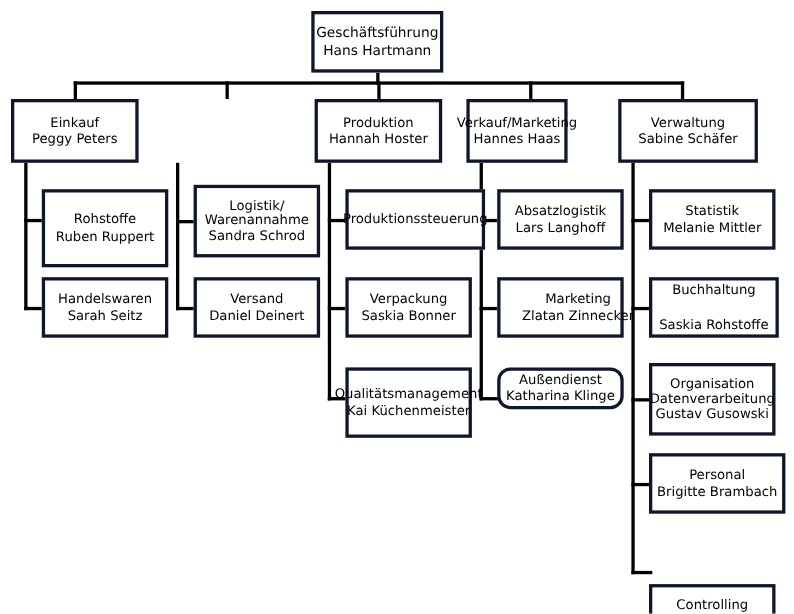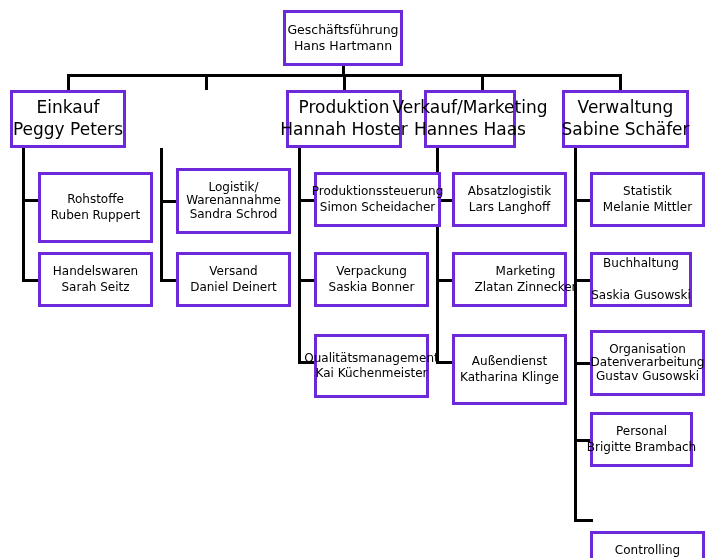--- a/index.html
+++ b/index.html
@@ -13,40 +13,40 @@
   #chart-root {
     position: relative;
     width: 722px;
     height: 558px;
     background: #ffffff;
     overflow: hidden;
   }
   .node {
     position: absolute;
     box-sizing: border-box;
-    border: 3px solid #6d28d9;
+    border: 3px solid #0f172a;
     background: #ffffff;
     display: flex;
     flex-direction: column;
     align-items: center;
     justify-content: center;
     text-align: center;
     color: #000000;
     z-index: 2;
   }
   .node .line {
     display: block;
     white-space: nowrap;
     line-height: 1.28;
   }
   .node-root {
     font-size: 12.5px;
   }
   .node-dept {
-    font-size: 17px;
+    font-size: 12px;
   }
   .node-sub {
     font-size: 12px;
   }
   .node-sub.tight .line {
     line-height: 1.12;
   }
   .conn {
     position: absolute;
     background: #000000;
@@ -92,21 +92,20 @@
     </div>
     <div class="conn" style="left: 160px; top: 279px; width: 19px; height: 3px;"></div>
     <div class="conn" style="left: 160px; top: 148px; width: 3px; height: 134px;"></div>
     <div class="conn" style="left: 343px; top: 74px; width: 3px; height: 16px;"></div>
     <div class="node node-dept" style="left: 286px; top: 90px; width: 116px; height: 58px;">
       <span class="line">Produktion</span>
       <span class="line">Hannah Hoster</span>
     </div>
     <div class="node node-sub" style="left: 314px; top: 172px; width: 127px; height: 55px;">
       <span class="line">Produktionssteuerung</span>
-      <span class="line">Simon Scheidacher</span>
     </div>
     <div class="conn" style="left: 298px; top: 199px; width: 19px; height: 3px;"></div>
     <div class="node node-sub" style="left: 314px; top: 252px; width: 115px; height: 55px;">
       <span class="line">Verpackung</span>
       <span class="line">Saskia Bonner</span>
     </div>
     <div class="conn" style="left: 298px; top: 279px; width: 19px; height: 3px;"></div>
     <div class="node node-sub" style="left: 314px; top: 334px; width: 115px; height: 64px;">
       <span class="line">Qualitätsmanagement</span>
       <span class="line">Kai Küchenmeister</span>
@@ -121,48 +120,48 @@
     <div class="node node-sub" style="left: 452px; top: 172px; width: 115px; height: 55px;">
       <span class="line">Absatzlogistik</span>
       <span class="line">Lars Langhoff</span>
     </div>
     <div class="conn" style="left: 436px; top: 199px; width: 19px; height: 3px;"></div>
     <div class="node node-sub" style="left: 452px; top: 252px; width: 115px; height: 55px; padding-left: 32px;">
       <span class="line">Marketing</span>
       <span class="line">Zlatan Zinnecker</span>
     </div>
     <div class="conn" style="left: 436px; top: 279px; width: 19px; height: 3px;"></div>
-    <div class="node node-sub" style="left: 452px; top: 334px; width: 115px; height: 71px;">
+    <div class="node node-sub" style="left: 452px; top: 334px; width: 115px; height: 38px; border-radius: 12px;">
       <span class="line">Außendienst</span>
       <span class="line">Katharina Klinge</span>
     </div>
     <div class="conn" style="left: 436px; top: 361px; width: 19px; height: 3px;"></div>
     <div class="conn" style="left: 436px; top: 148px; width: 3px; height: 216px;"></div>
     <div class="conn" style="left: 619px; top: 74px; width: 3px; height: 16px;"></div>
     <div class="node node-dept" style="left: 562px; top: 90px; width: 127px; height: 58px;">
       <span class="line">Verwaltung</span>
       <span class="line">Sabine Schäfer</span>
     </div>
     <div class="node node-sub" style="left: 590px; top: 172px; width: 115px; height: 55px;">
       <span class="line">Statistik</span>
       <span class="line">Melanie Mittler</span>
     </div>
     <div class="conn" style="left: 574px; top: 199px; width: 19px; height: 3px;"></div>
-    <div class="node node-sub" style="left: 590px; top: 252px; width: 102px; height: 55px; gap: 16px;">
+    <div class="node node-sub" style="left: 590px; top: 252px; width: 118px; height: 55px; gap: 16px;">
       <span class="line">Buchhaltung</span>
-      <span class="line">Saskia Gusowski</span>
+      <span class="line">Saskia Rohstoffe</span>
     </div>
     <div class="conn" style="left: 574px; top: 279px; width: 19px; height: 3px;"></div>
     <div class="node node-sub tight" style="left: 590px; top: 330px; width: 115px; height: 66px;">
       <span class="line">Organisation</span>
       <span class="line">Datenverarbeitung</span>
       <span class="line">Gustav Gusowski</span>
     </div>
     <div class="conn" style="left: 574px; top: 362px; width: 19px; height: 3px;"></div>
-    <div class="node node-sub" style="left: 590px; top: 412px; width: 103px; height: 55px;">
+    <div class="node node-sub" style="left: 590px; top: 412px; width: 124px; height: 55px;">
       <span class="line">Personal</span>
       <span class="line">Brigitte Brambach</span>
     </div>
     <div class="conn" style="left: 574px; top: 439px; width: 19px; height: 3px;"></div>
     <div class="node node-sub" style="left: 590px; top: 492px; width: 115px; height: 55px; margin-top: 39px;">
       <span class="line">Controlling</span>
       <span class="line">Robin Rühl</span>
     </div>
     <div class="conn" style="left: 574px; top: 519px; width: 19px; height: 3px;"></div>
     <div class="conn" style="left: 574px; top: 148px; width: 3px; height: 374px;"></div>

